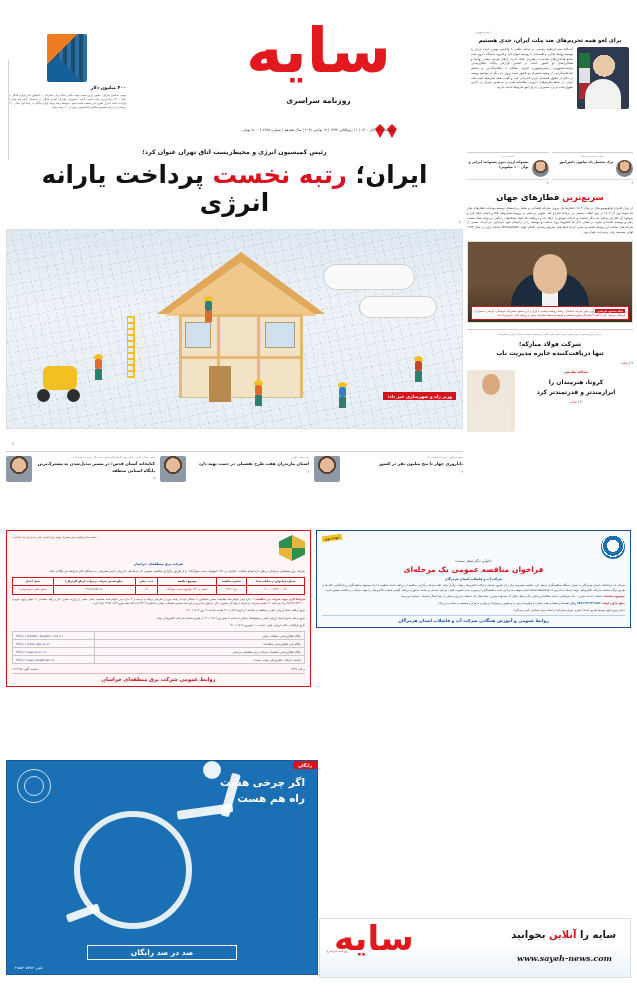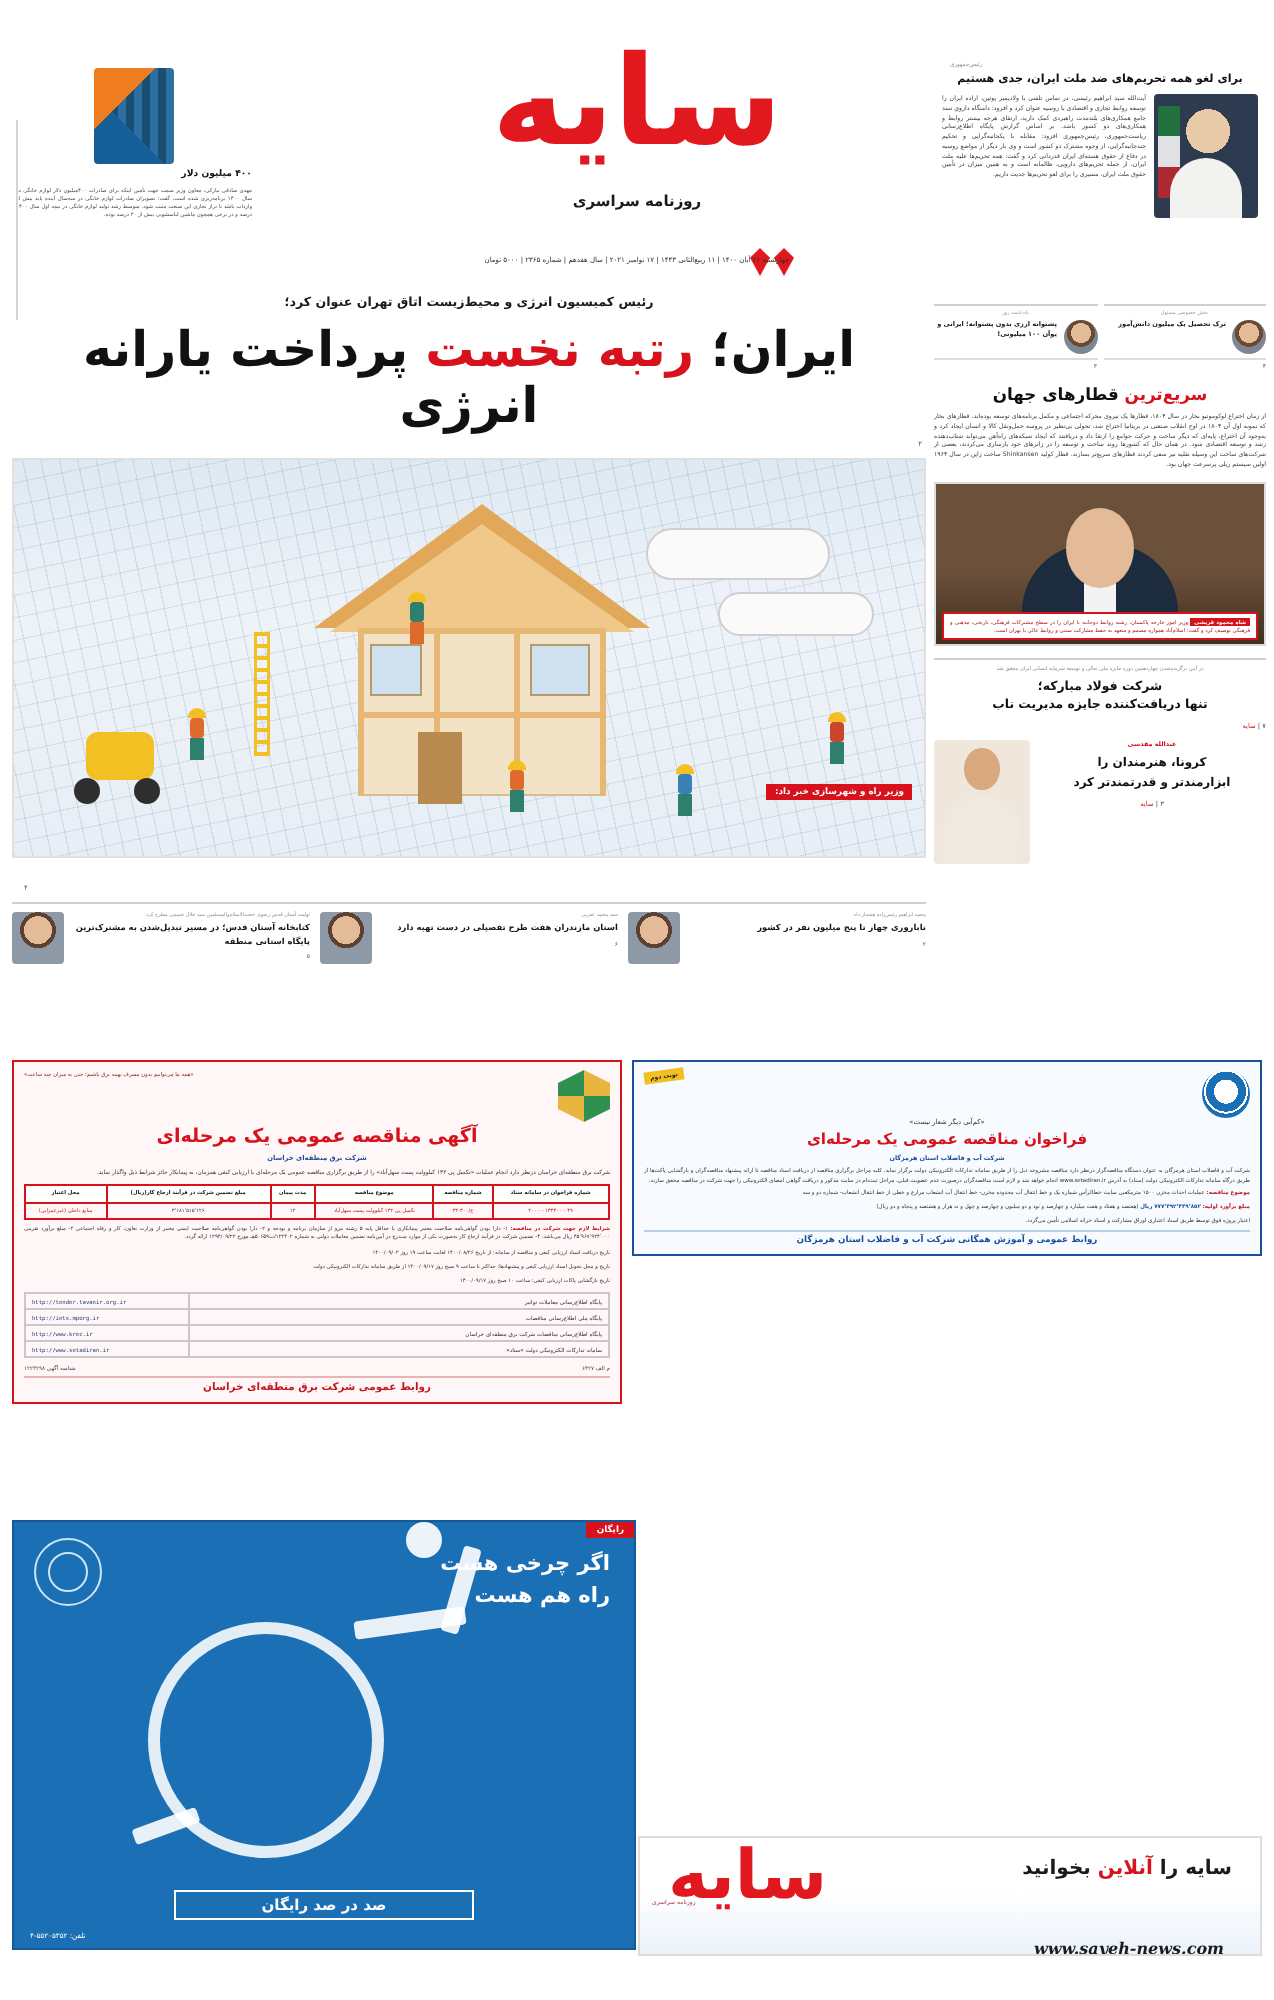--- a/index.html
+++ b/index.html
@@ -236,21 +236,21 @@
   
   .footer { position:absolute; bottom:22px; right:6px; width:312px; height:60px;
       background: linear-gradient(180deg,#ffffff 0 45%, #eaf2fa 100%); border:1px solid #dcdcdc; overflow:hidden;}
   .footer .wave { position:absolute; inset:0;
       background: radial-gradient(120% 70% at 15% 130%, #cfe3f3 0 40%, transparent 41%),
                   radial-gradient(120% 60% at 80% 150%, #dbe9f6 0 45%, transparent 46%);}
   .footer .flogo { position:absolute; left:14px; top:2px; font-size:34px; font-weight:bold; color:#e2181f; line-height:1;}
   .footer .fsub { position:absolute; left:6px; top:30px; font-size:3px; color:#b4343a;}
   .footer .ftxt { position:absolute; right:14px; top:10px; font-size:10px; font-weight:bold; color:#1a1a1a;}
   .footer .furl { position:absolute; right:18px; top:34px; font-size:8px; font-style:italic; font-weight:bold;
-      color:#1b1b1b; direction:ltr; font-family:"DejaVu Serif", serif;margin-top:16px;}
+      color:#1b1b1b; direction:ltr; font-family:"DejaVu Serif", serif;}
 </style>
 </head>
 <body>
 
 <div class="page">
 
   <div class="masthead">
 
     <div class="lead-left">
       <div class="label">رئیس‌جمهوری</div>
@@ -464,21 +464,20 @@
       </p>
       <p>اعتبار پروژه فوق توسط طریق اسناد اعتباری اوراق مشارکت و اسناد خزانه اسلامی تأمین می‌گردد.</p>
       <div class="pr">روابط عمومی و آموزش همگانی شرکت آب و فاضلاب استان هرمزگان</div>
     </div>
 
     <div class="ad-left">
       <div class="top">
         <div class="logo"></div>
         <div class="note">«همه ما می‌توانیم بدون مصرف بهینه برق باشیم؛ حتی به میزان چند ساعت»</div>
       </div>
-      <h2>آگهی مناقصه عمومی یک مرحله‌ای</h2>
       <div class="org">شرکت برق منطقه‌ای خراسان</div>
       <div class="lead">شرکت برق منطقه‌ای خراسان درنظر دارد انجام عملیات «تکمیل پی ۱۳۲ کیلوولت پست سهل‌آباد» را از طریق برگزاری مناقصه عمومی یک مرحله‌ای با ارزیابی کیفی همزمان، به پیمانکار حائز شرایط ذیل واگذار نماید.</div>
 
       <table class="tender">
         <thead>
           <tr>
             <th>شماره فراخوان در سامانه ستاد</th>
             <th>شماره مناقصه</th>
             <th>موضوع مناقصه</th>
             <th>مدت پیمان</th>

